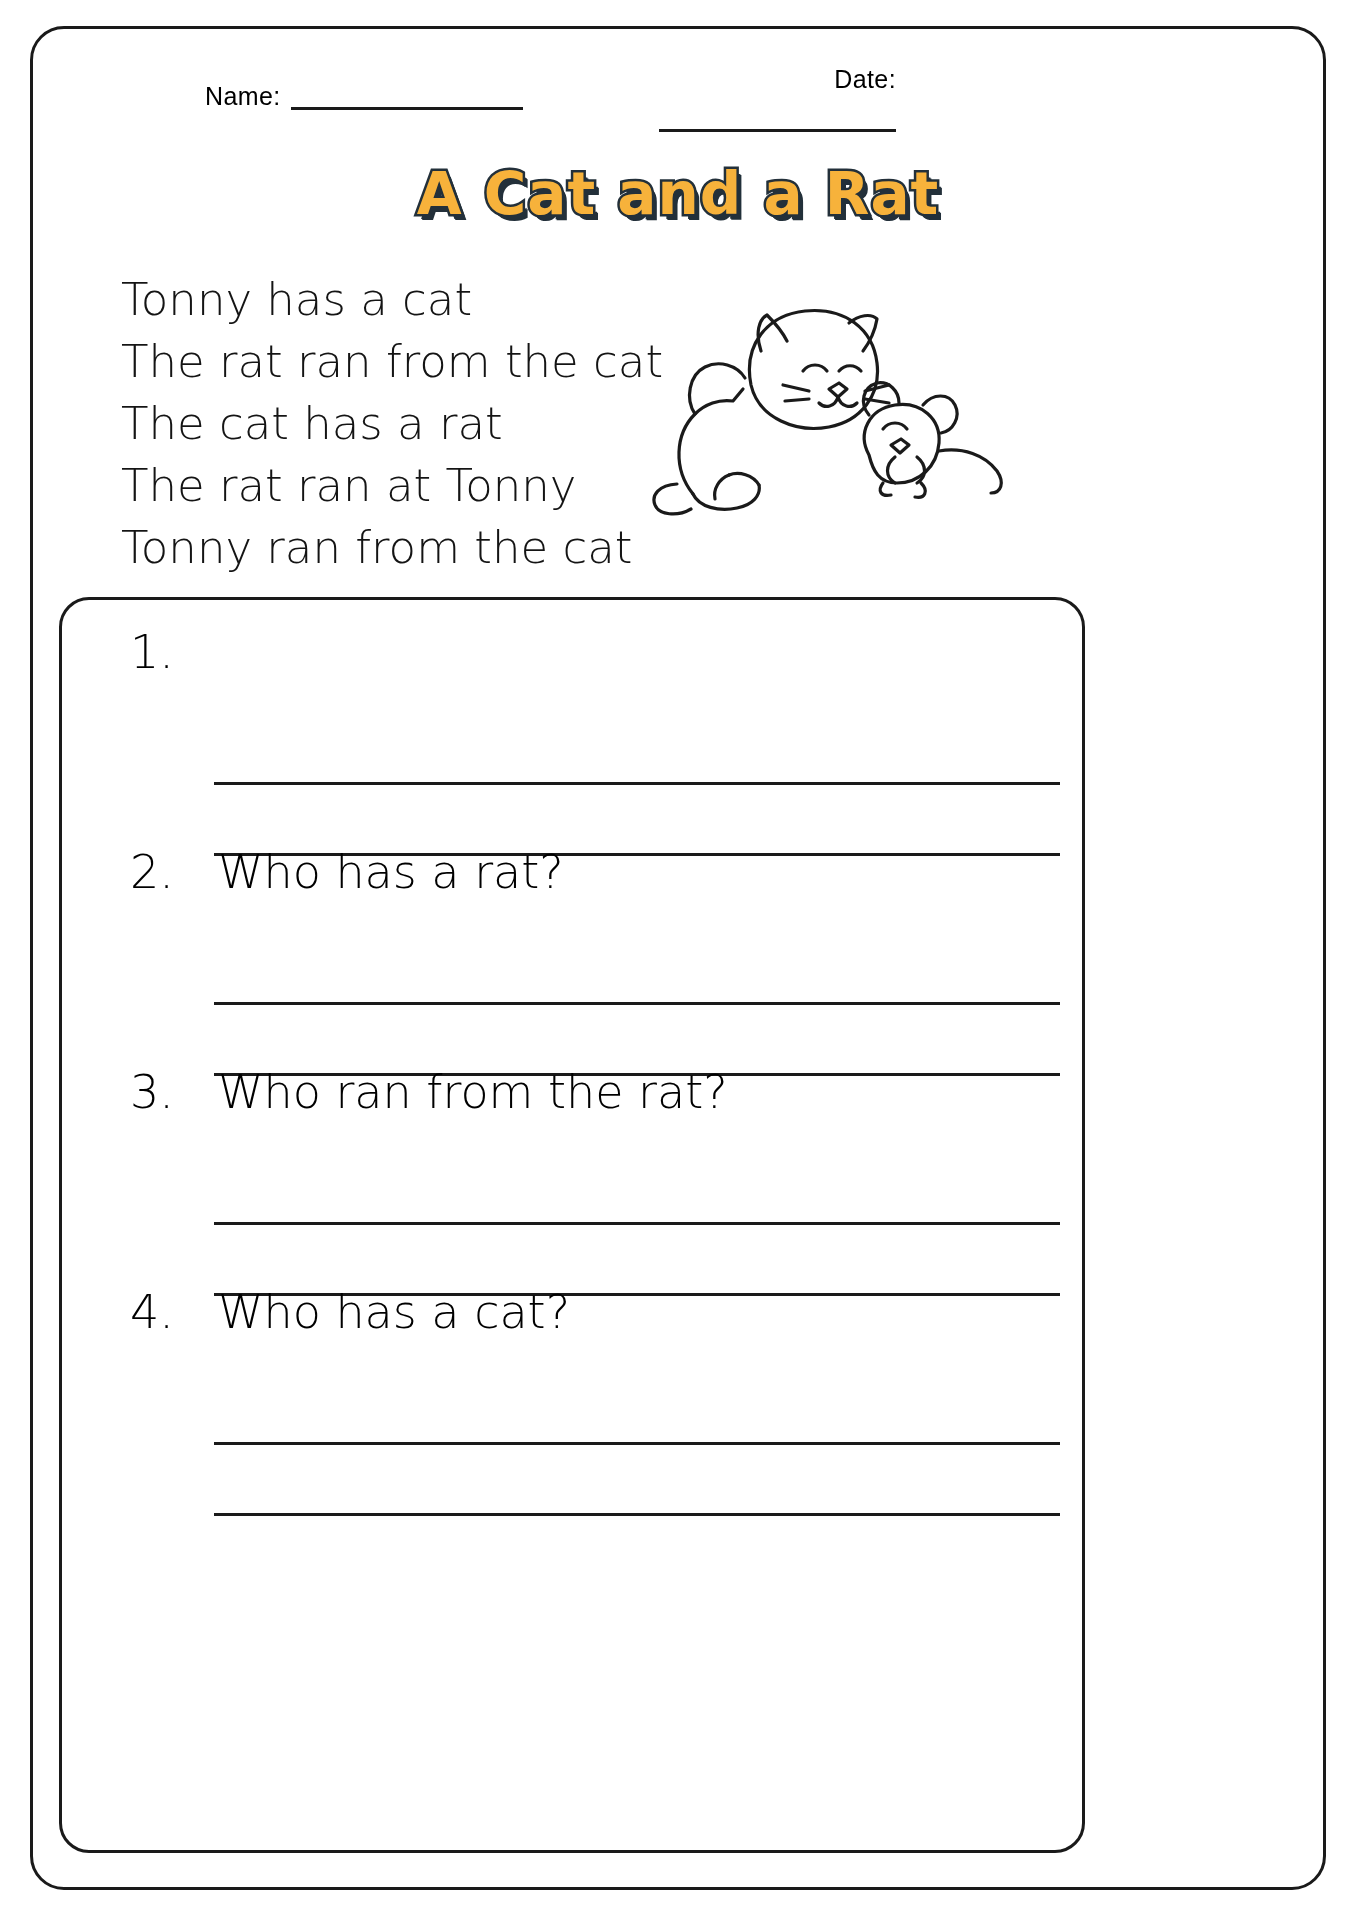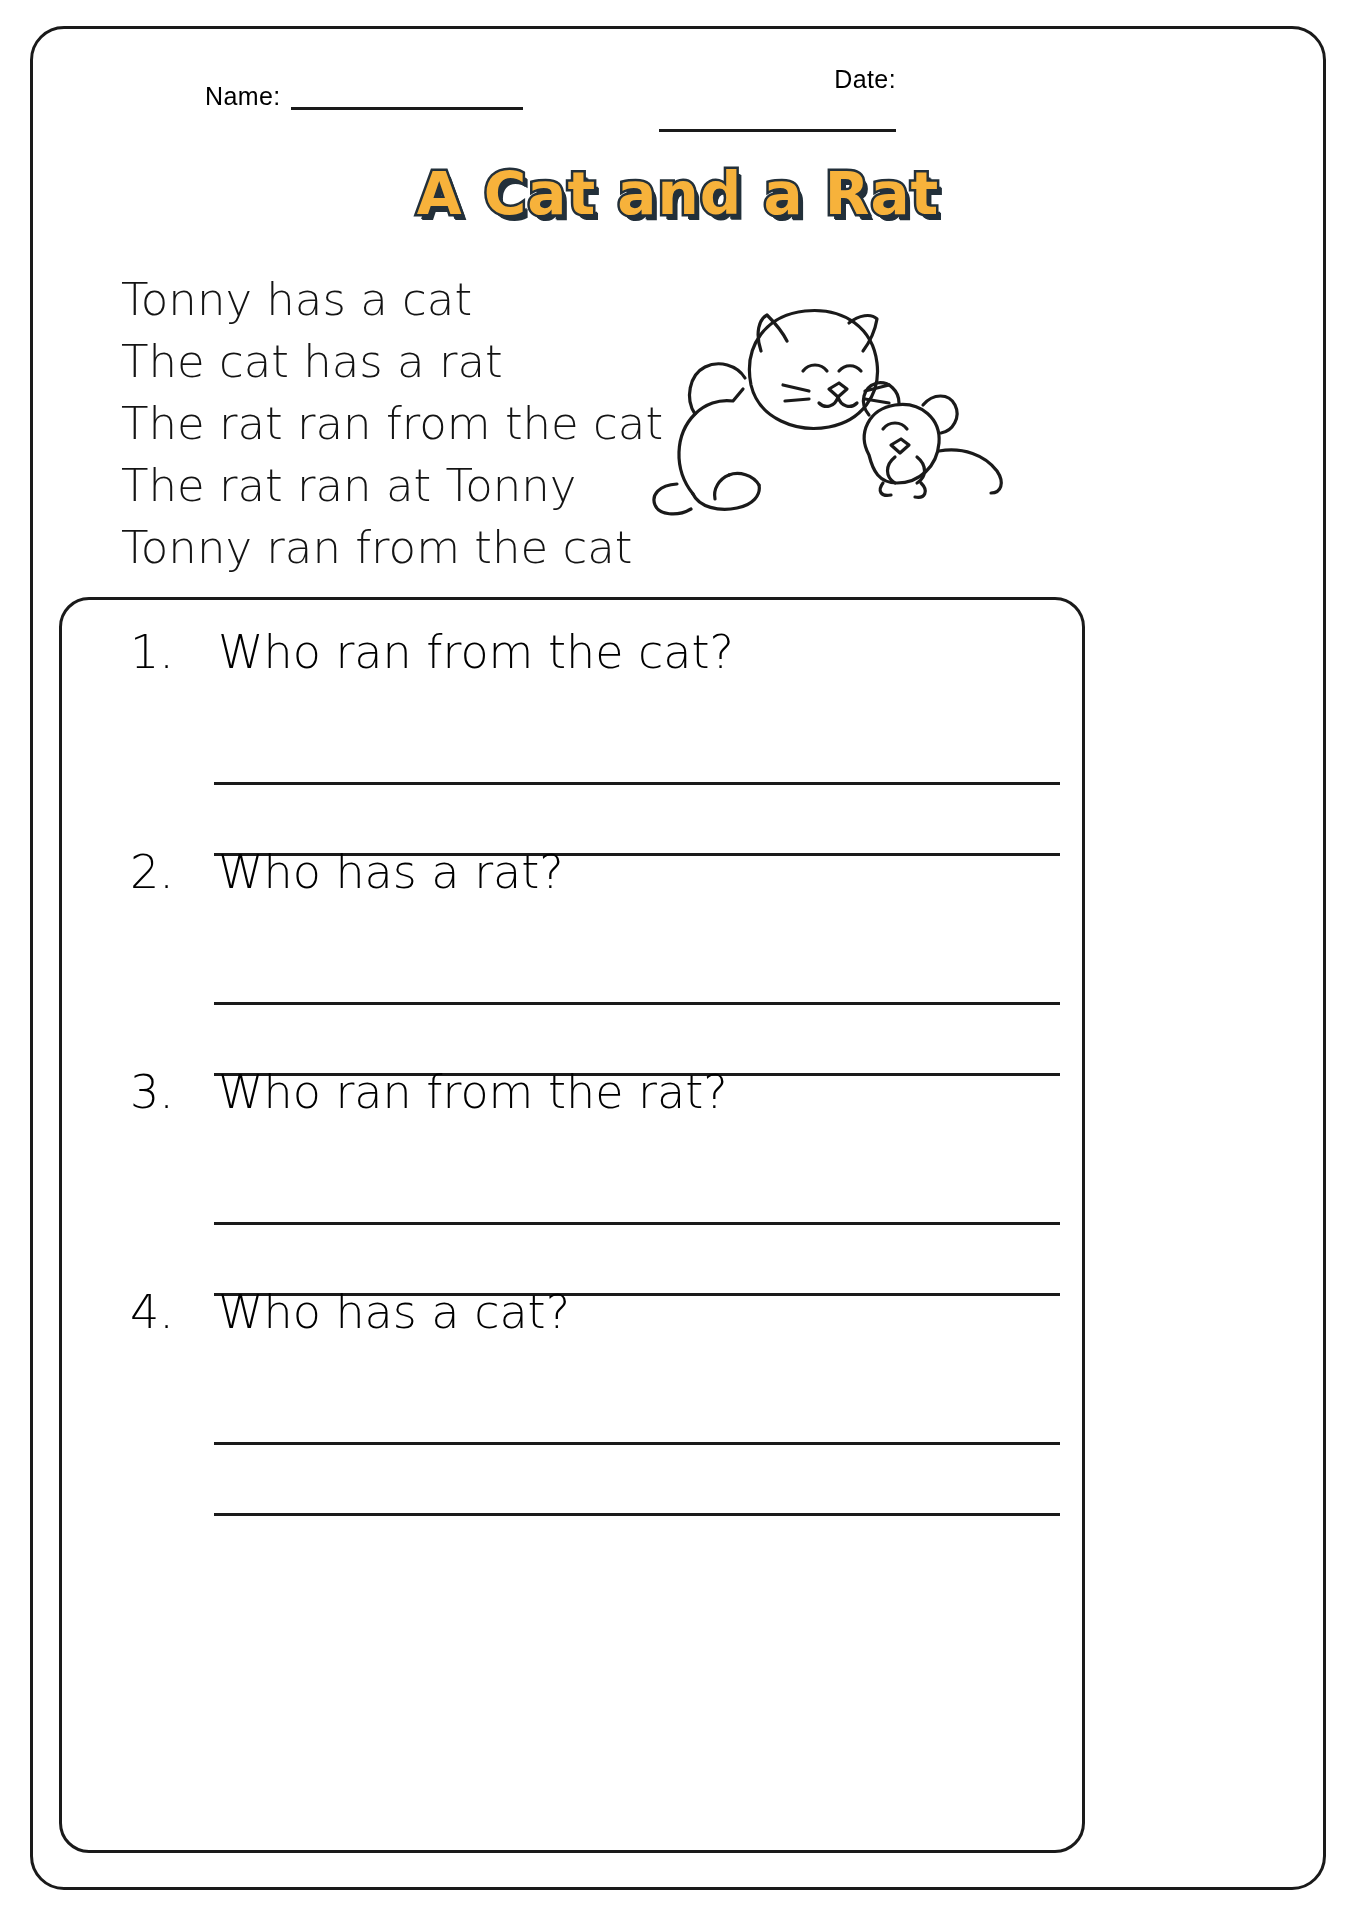--- a/index.html
+++ b/index.html
@@ -165,22 +165,22 @@
     <div class="field field-date">
       <span class="field-label">Date:</span>
       <span class="field-line"></span>
     </div>
   </div>
 
   <div class="title">A Cat and a Rat</div>
 
   <div class="poem">
     <div class="poem-line">Tonny has a cat</div>
+    <div class="poem-line">The rat ran from the cat</div>
     <div class="poem-line">The cat has a rat</div>
-    <div class="poem-line">The rat ran from the cat</div>
     <div class="poem-line">The rat ran at Tonny</div>
     <div class="poem-line">Tonny ran from the cat</div>
   </div>
 
   <div class="illustration">
     <svg viewBox="0 0 400 270" width="400" height="270" fill="none" stroke="#1a1a1a" stroke-width="3.2" stroke-linecap="round" stroke-linejoin="round">
 
       <path d="M60 215 C40 190 42 155 62 135 C72 125 86 120 100 122 L110 110"></path>
       <path d="M62 135 C52 120 56 96 72 88 C86 81 104 86 112 99"></path>
       <path d="M60 215 C66 228 86 233 104 229 C120 226 128 216 126 206"></path>
@@ -222,21 +222,20 @@
 
       <path d="M306 172 C330 168 352 176 364 192 C372 204 368 214 358 214"></path>
     </svg>
   </div>
 
   <div class="qbox">
 
     <div class="question q1">
       <div class="q-row">
         <span class="q-num">1.</span>
-        <span class="q-text">Who ran from the cat?</span>
       </div>
       <div class="answer-lines">
         <div class="answer-line"></div>
         <div class="answer-line"></div>
       </div>
     </div>
 
     <div class="question q2">
       <div class="q-row">
         <span class="q-num">2.</span>

